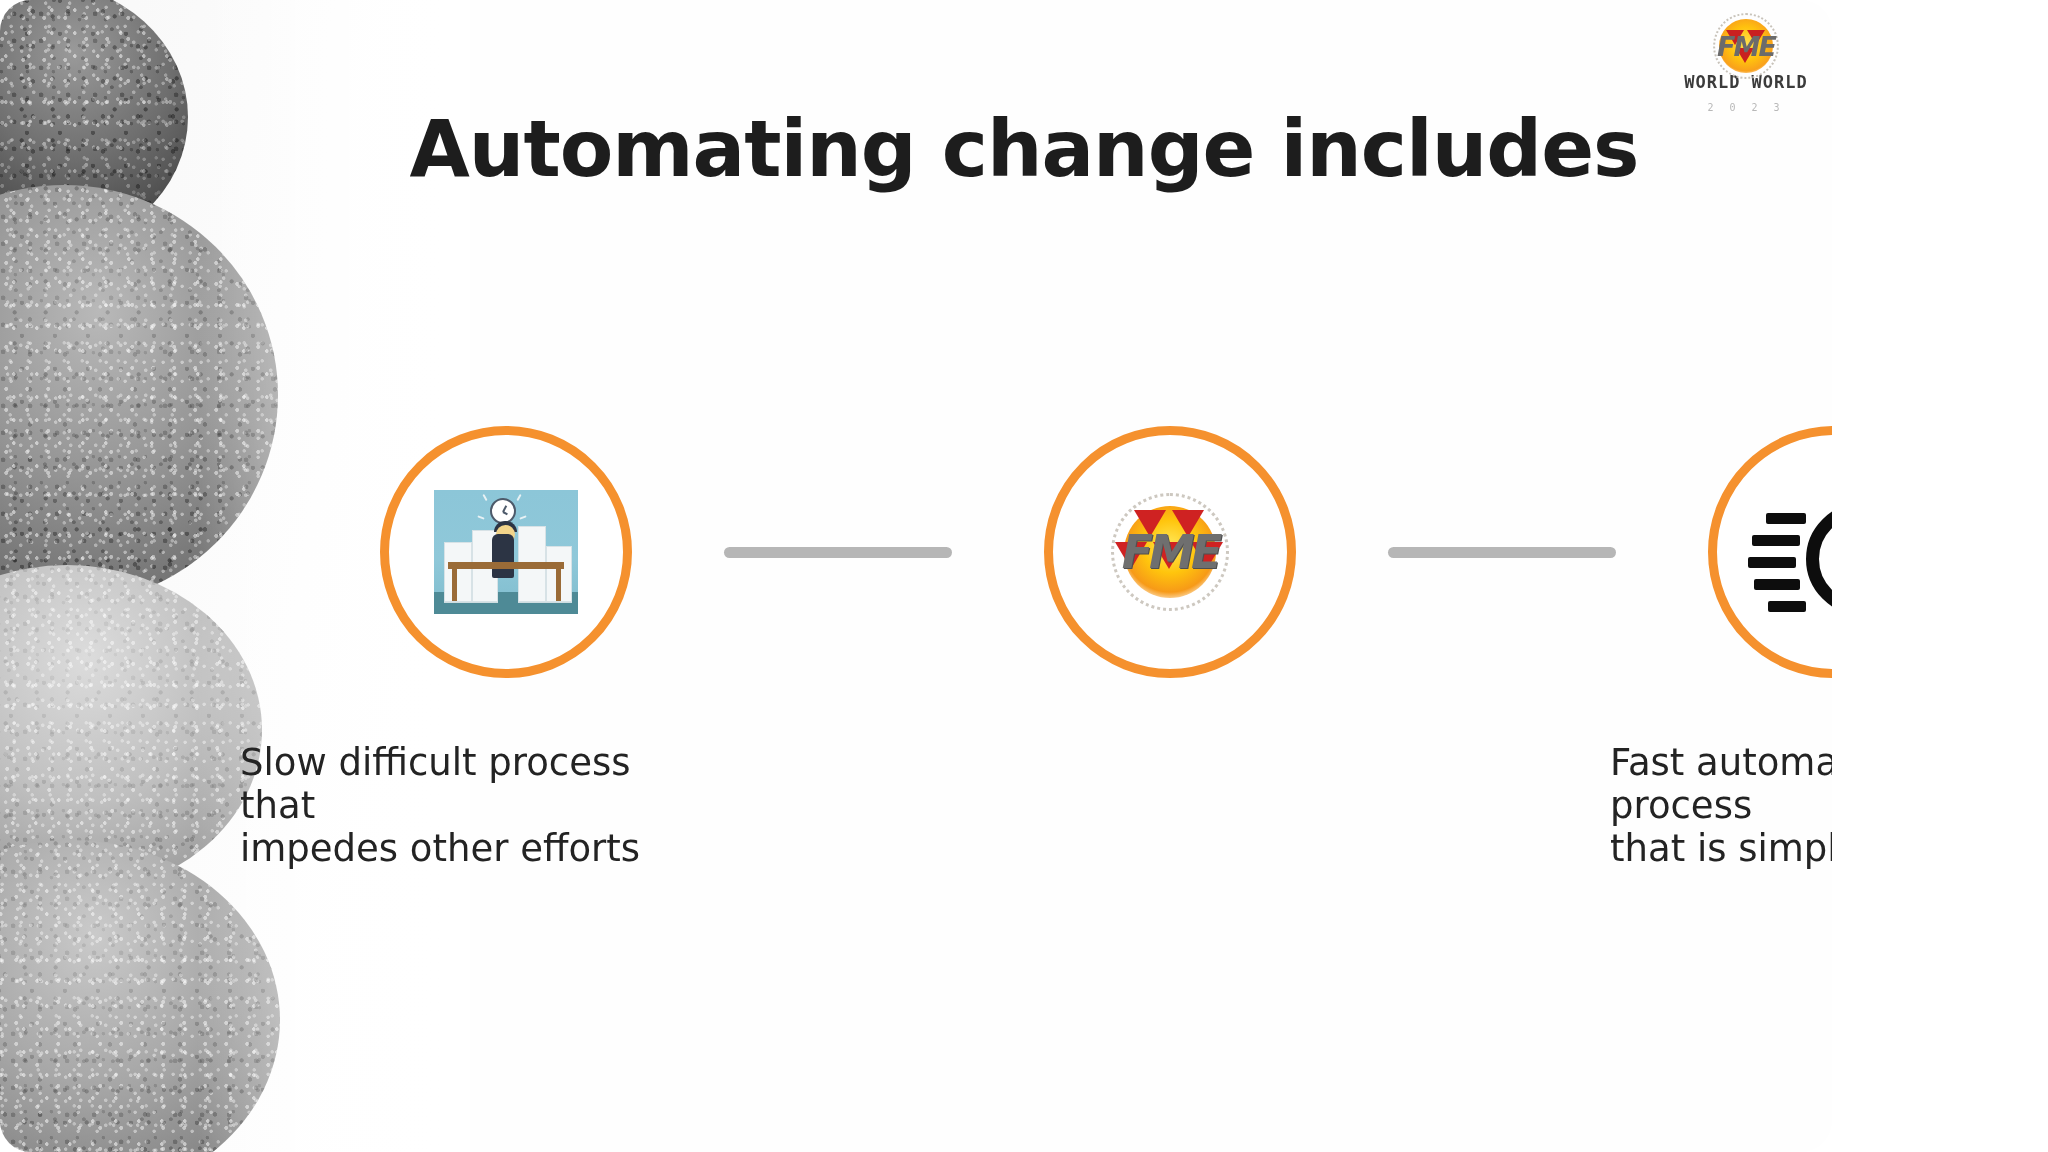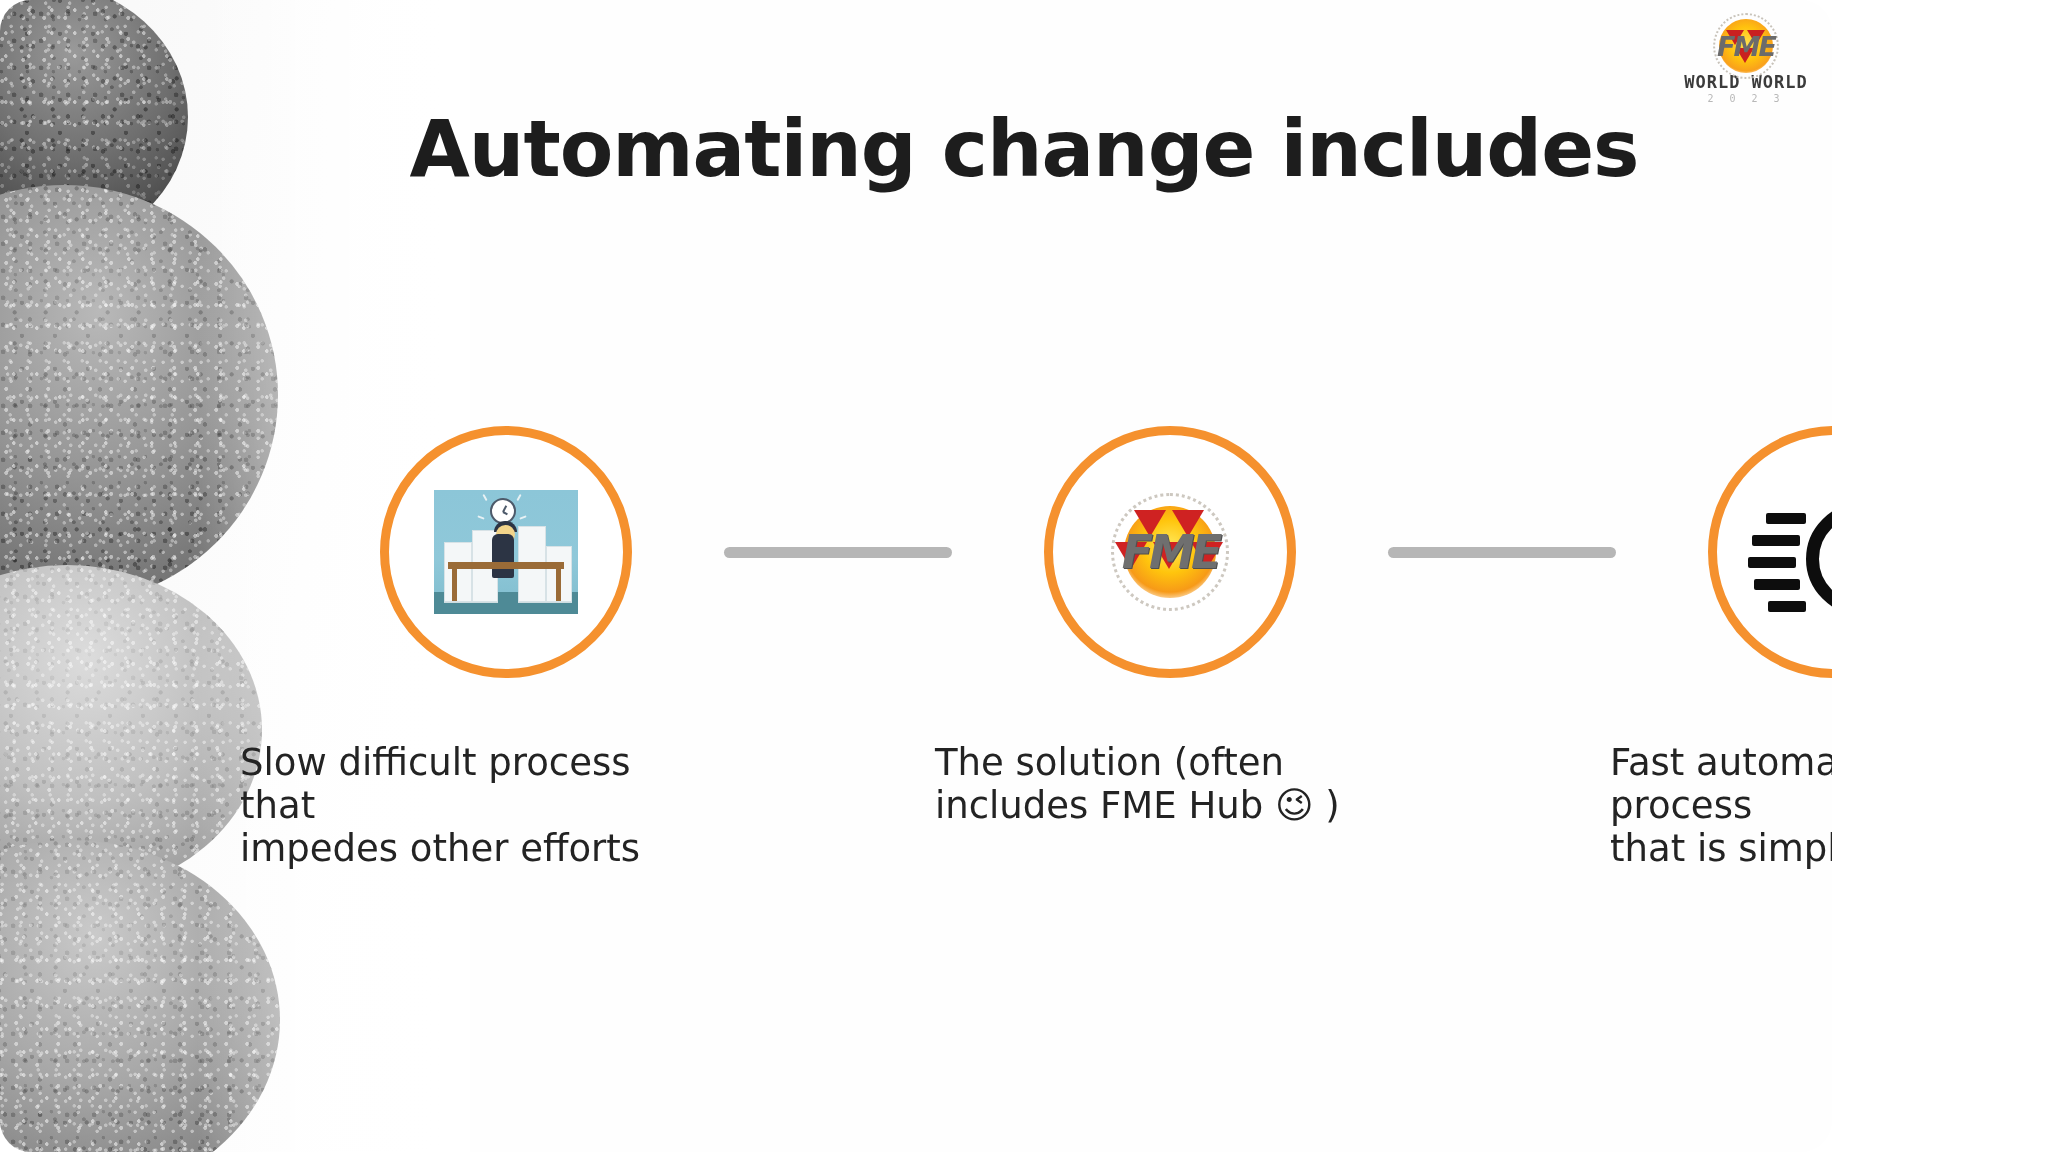--- a/index.html
+++ b/index.html
@@ -143,21 +143,21 @@
     font-size: 17px;
     letter-spacing: 1px;
     color: #3b3b3b;
     margin-top: -2px;
   }
   .wt-year {
     font-family: "DejaVu Sans Mono", monospace;
     font-size: 10px;
     letter-spacing: 5px;
     color: #b8b8b8;
-    margin-top: 1px;
+    margin-top: 10px;
   }
 
   
   .slide-title {
     position: absolute;
     left: 0;
     top: 104px;
     width: 2048px;
     text-align: center;
     font-family: "DejaVu Sans", sans-serif;
@@ -472,19 +472,17 @@
         <div class="sw-hand-b"></div>
         <div class="sw-pivot"></div>
       </div>
     </div>
 
   </div>
 
   <div class="captions">
     <div class="caption caption-1">Slow difficult process that
 impedes other efforts</div>
-    <div class="caption caption-2">The solution (often
-includes FME Hub 😉 )</div>
     <div class="caption caption-3">Fast automated process
 that is simple to review</div>
   </div>
 
 </div>
 
 </body></html>

